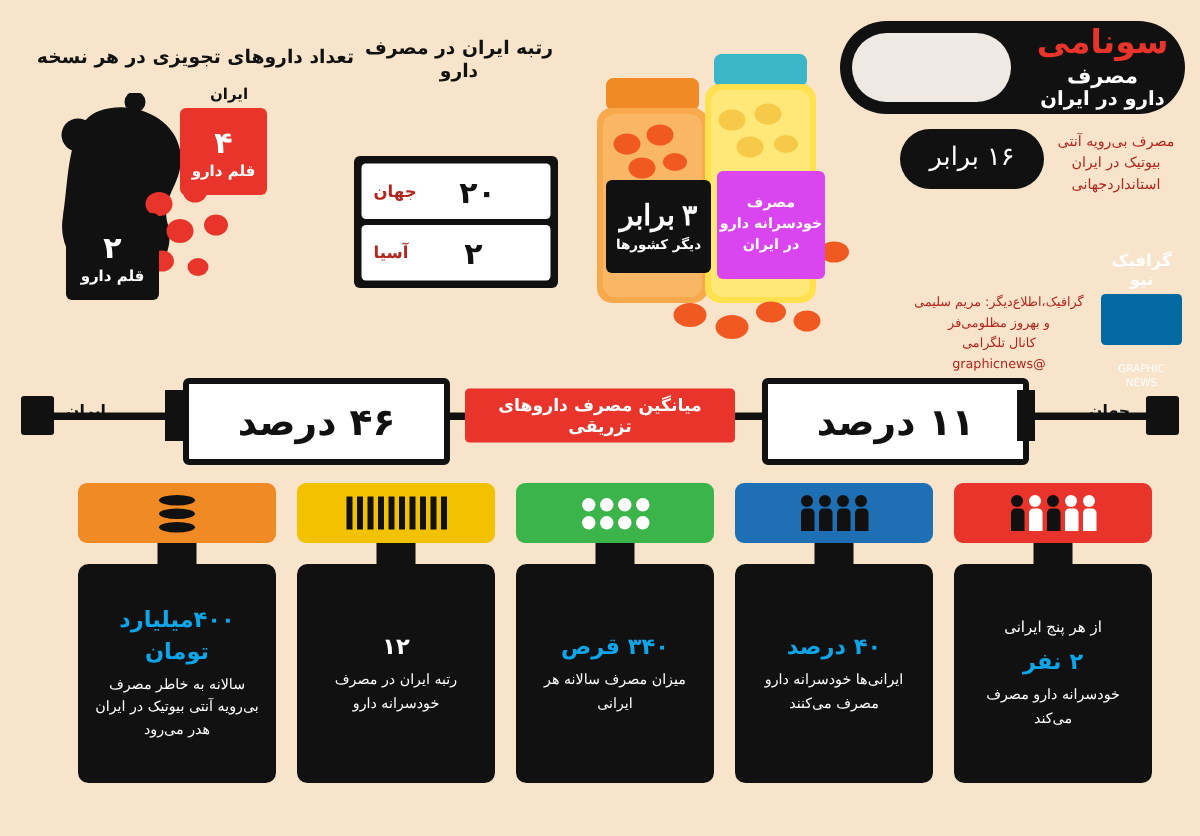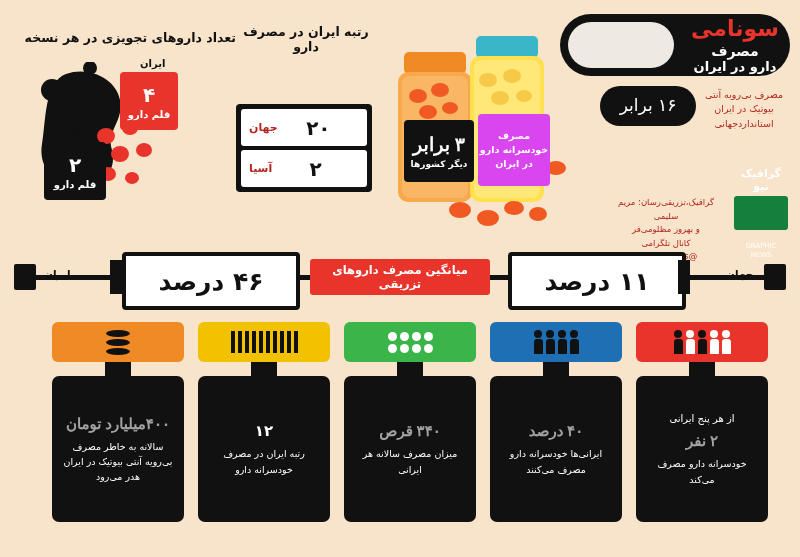--- a/index.html
+++ b/index.html
@@ -41,21 +41,21 @@
   .pill-dark .big{color:#fff;font-size:17px;font-weight:normal;}
   .pill-note{
     left:700px;top:88px;width:88px;font-size:9.5px;color:#b3261e;line-height:1.5;text-align:center;
   }
 
   
   .credits{
     left:606px;top:196px;width:120px;text-align:center;color:#b3261e;font-size:8.5px;line-height:1.6;
   }
   .credit-logo{
-    left:734px;top:196px;width:54px;height:34px;background:#15803d;color:#fff;
+    left:734px;top:196px;width:54px;height:34px;background:#0369a1;color:#fff;
     font-size:7px;line-height:1.25;border-radius:3px;gap:48px;
   }
   .credit-logo b{font-size:11px;display:block;}
 
   
   .tl-title{
     left:18px;top:30px;width:218px;text-align:right;font-size:12.5px;font-weight:bold;color:#111;
   }
   .blob{
     left:28px;top:62px;width:150px;height:150px;
@@ -135,21 +135,21 @@
     position:relative;
   }
   .card-neck{
     width:26px;height:14px;background:#111;margin:0 auto;
   }
   .card-body{
     height:146px;background:#111;border-radius:7px;padding:10px 8px;box-sizing:border-box;
     display:flex;flex-direction:column;align-items:center;justify-content:center;text-align:center;
   }
   .c-main{font-size:15px;font-weight:bold;line-height:1.35;}
-  .c-red{color:#a3a3a3;font-family:Liberation Serif, serif;}
+  .c-red{color:#0ea5e9;}
   .c-white{color:#fff;}
   .c-sm{color:#fff;font-size:9.5px;line-height:1.6;margin-top:5px;}
   .c-sm-top{color:#fff;font-size:10px;line-height:1.6;margin-bottom:4px;}
 
   
   .people{display:flex;align-items:flex-end;gap:3px;}
   .person{width:9px;position:relative;}
   .p-head{width:8px;height:8px;border-radius:50%;margin:0 auto;}
   .p-body{width:9px;height:15px;border-radius:3px 3px 0 0;margin-top:1px;}
   .dots-grid{display:grid;grid-template-columns:repeat(4,1fr);gap:3px;}
@@ -175,21 +175,21 @@
 
   <div class="abs pill-dark col">
     <div class="big">۱۶ برابر</div>
   </div>
   <div class="abs pill-note">
     <div>مصرف بی‌رویه آنتی بیوتیک در ایران</div>
     <div>استانداردجهانی</div>
   </div>
 
   <div class="abs credits">
-    <div>گرافیک،تزریقی‌رسان: مریم سلیمی</div>
+    <div>گرافیک،اطلاع‌دیگر: مریم سلیمی</div>
     <div>و بهروز مظلومی‌فر</div>
     <div>کانال تلگرامی</div>
     <div>@graphicnews</div>
   </div>
   <div class="abs credit-logo col">
     <b>گرافیک نیو</b>
     <span>GRAPHIC NEWS</span>
   </div>
 
   <div class="abs tl-title">تعداد داروهای تجویزی در هر نسخه</div>

